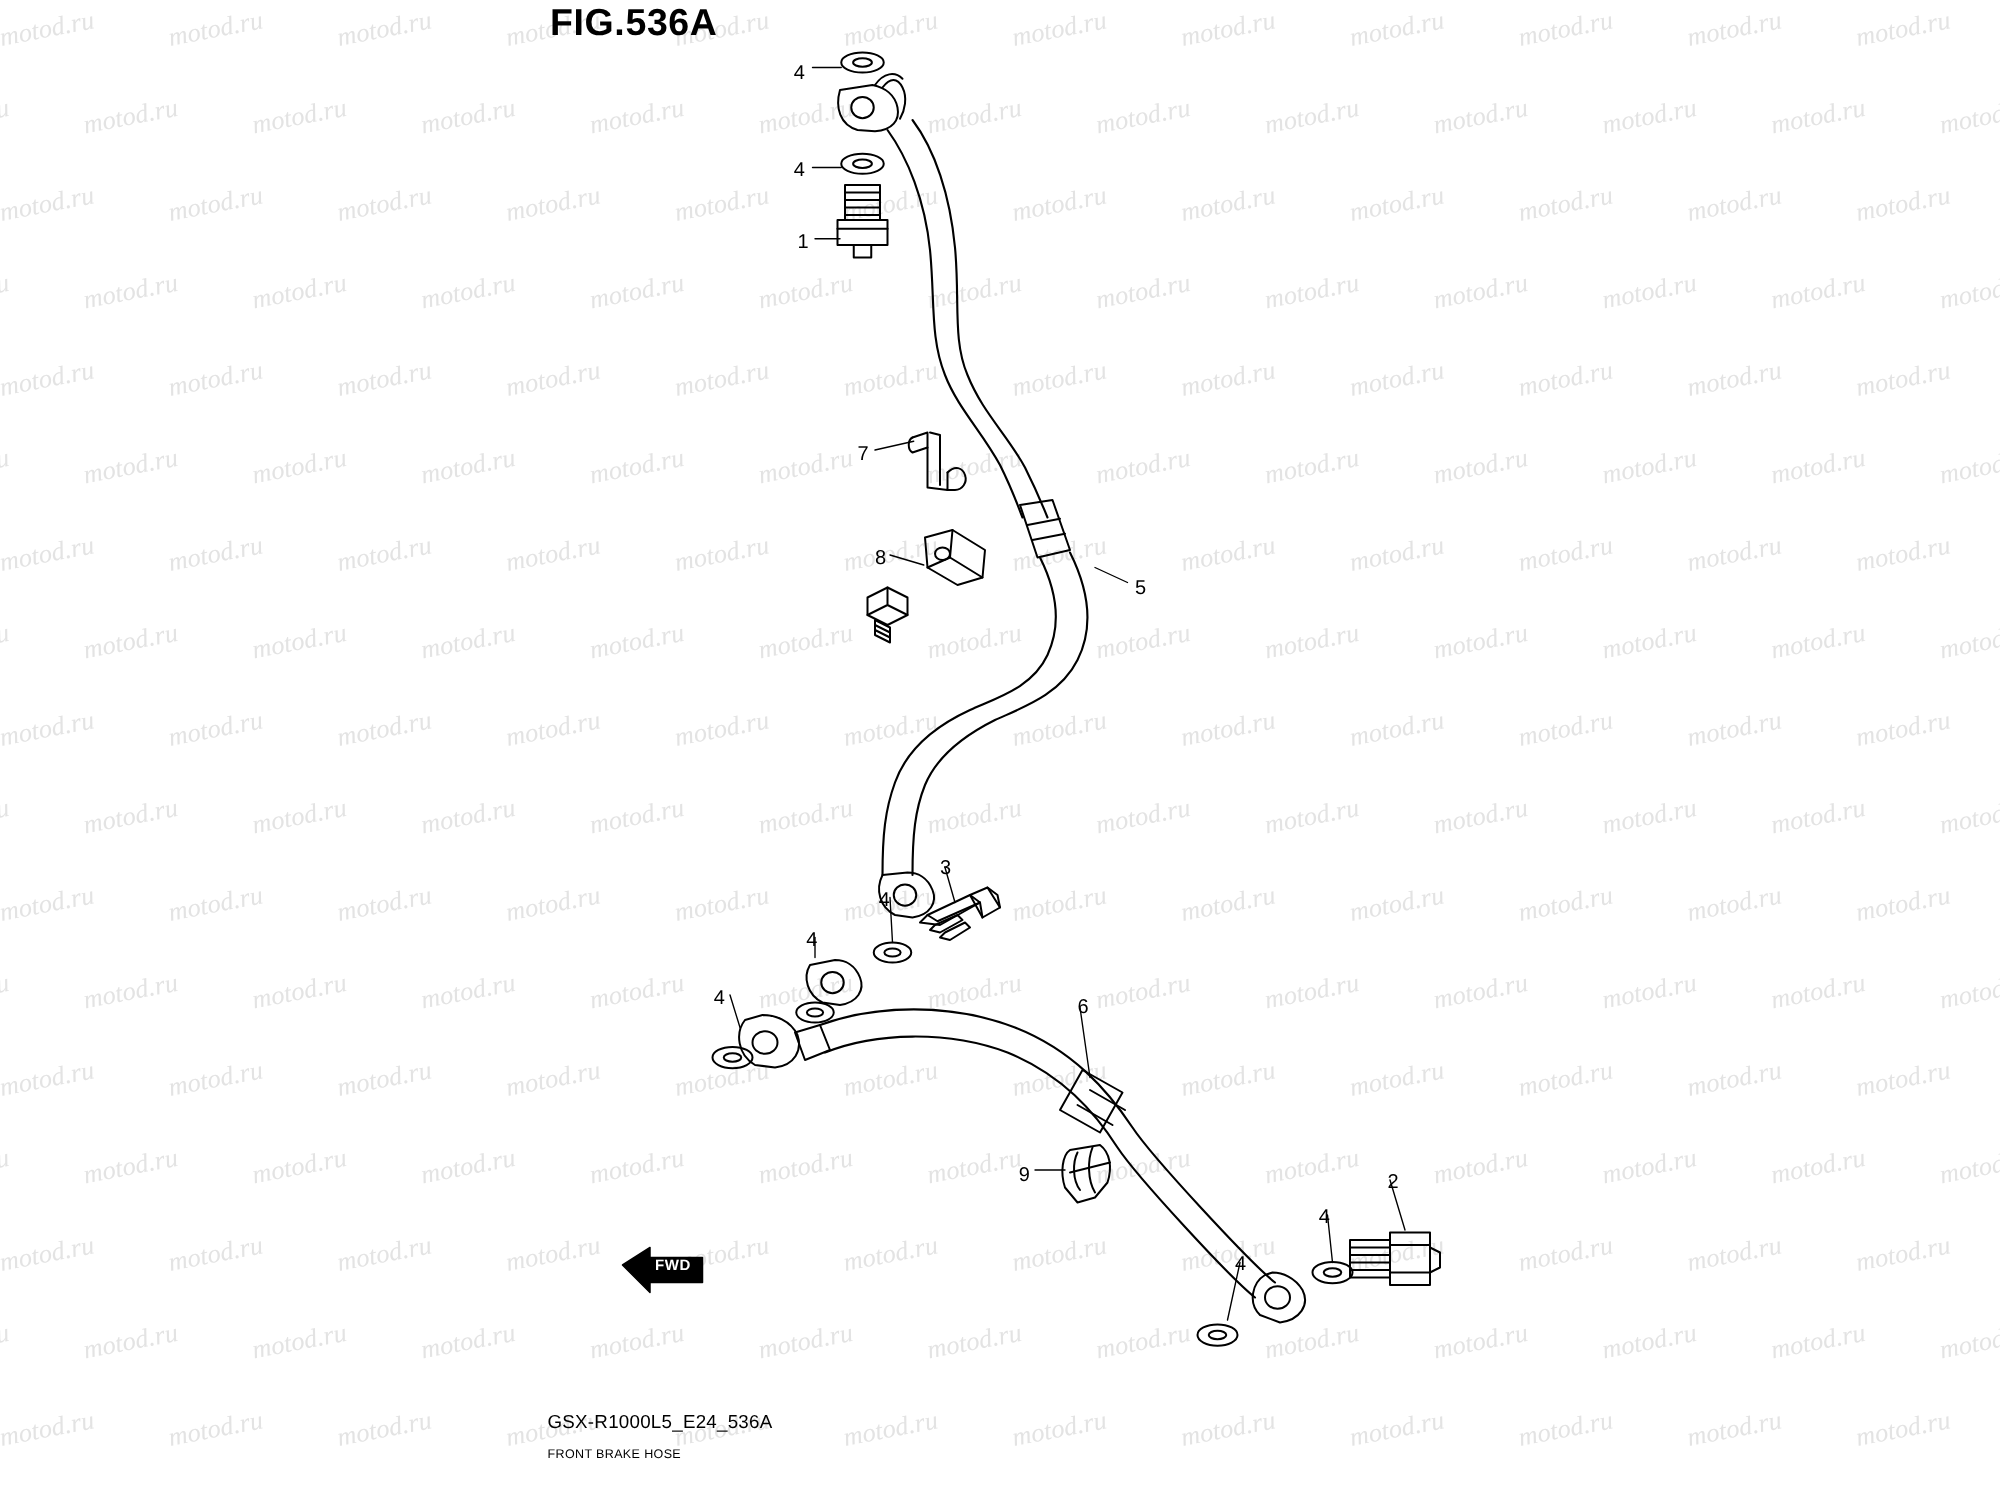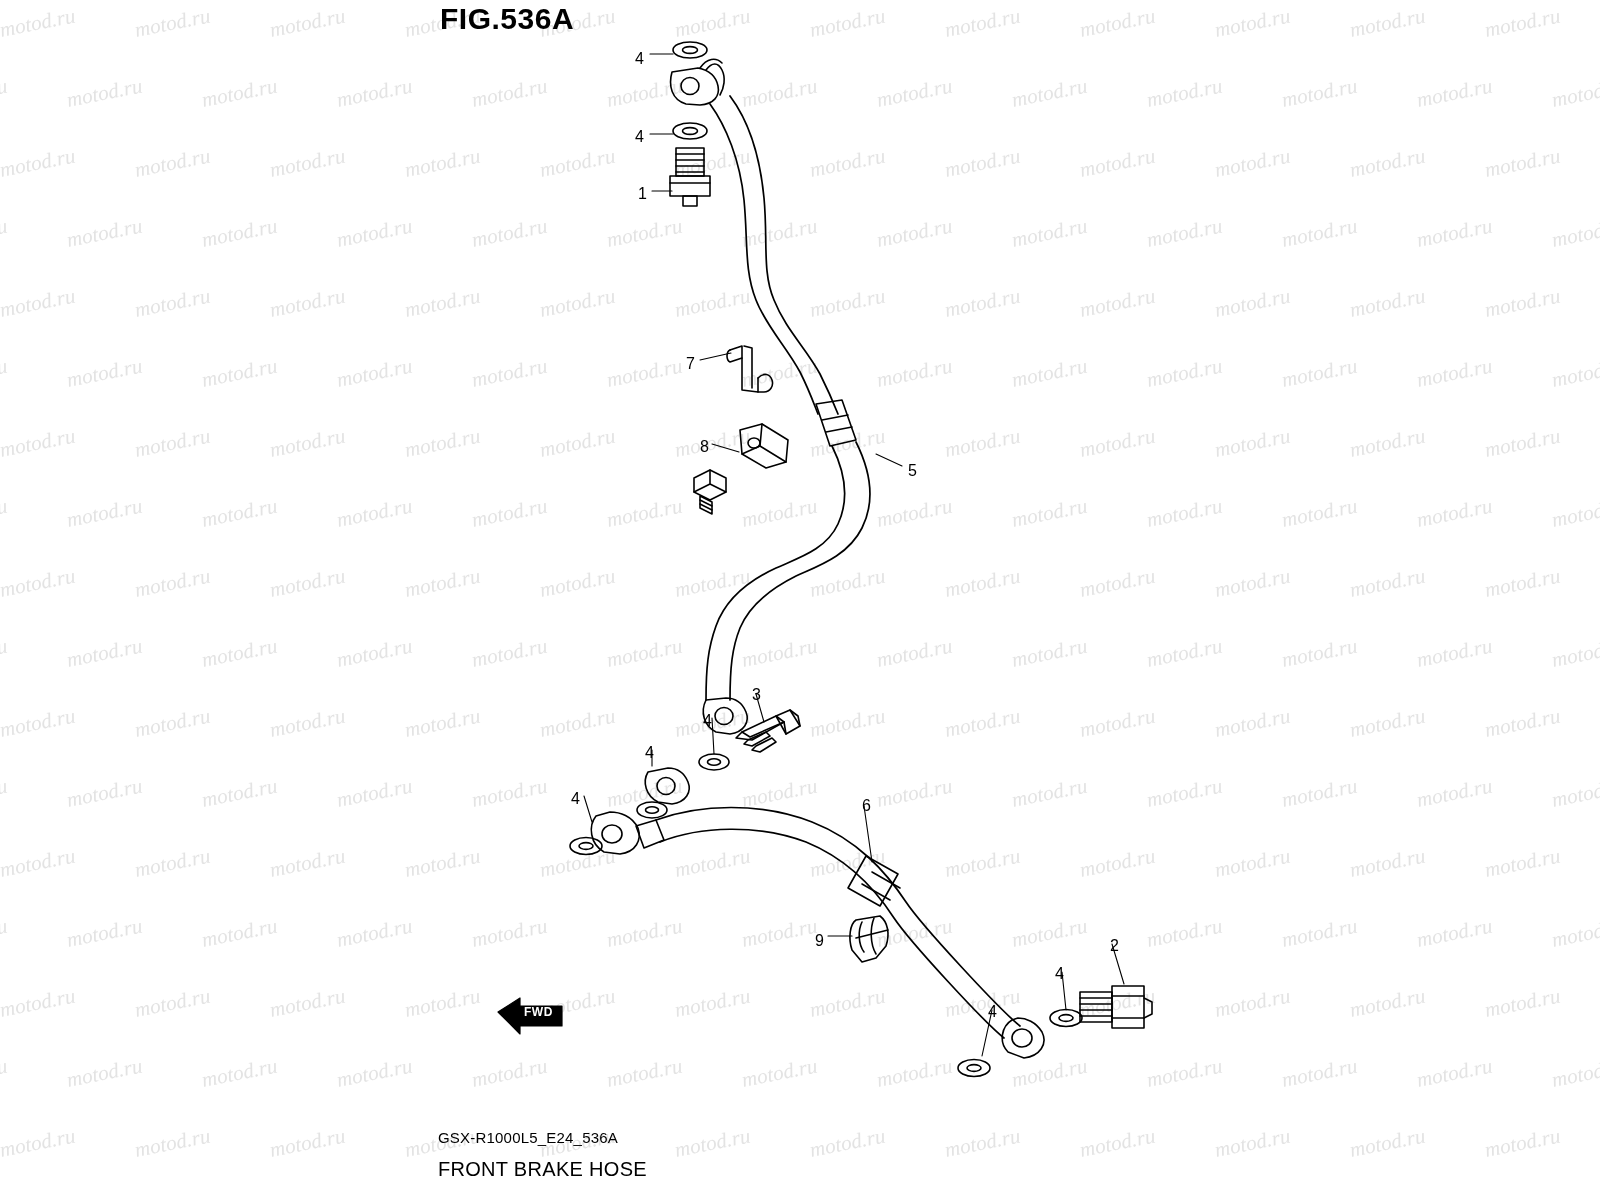--- a/index.html
+++ b/index.html
@@ -62,21 +62,21 @@
     top: 1129px;
     font-size: 15px;
     letter-spacing: 0.2px;
     color: #000;
     z-index: 4;
   }
   #footer-name {
     position: absolute;
     left: 438px;
     top: 1158px;
-    font-size: 20px;
+    font-size: 10px;
     letter-spacing: 0.3px;
     color: #000;
     z-index: 4;
   }
   #fwd-text {
     position: absolute;
     left: 524px;
     top: 1005px;
     font-size: 12px;
     font-weight: bold;

